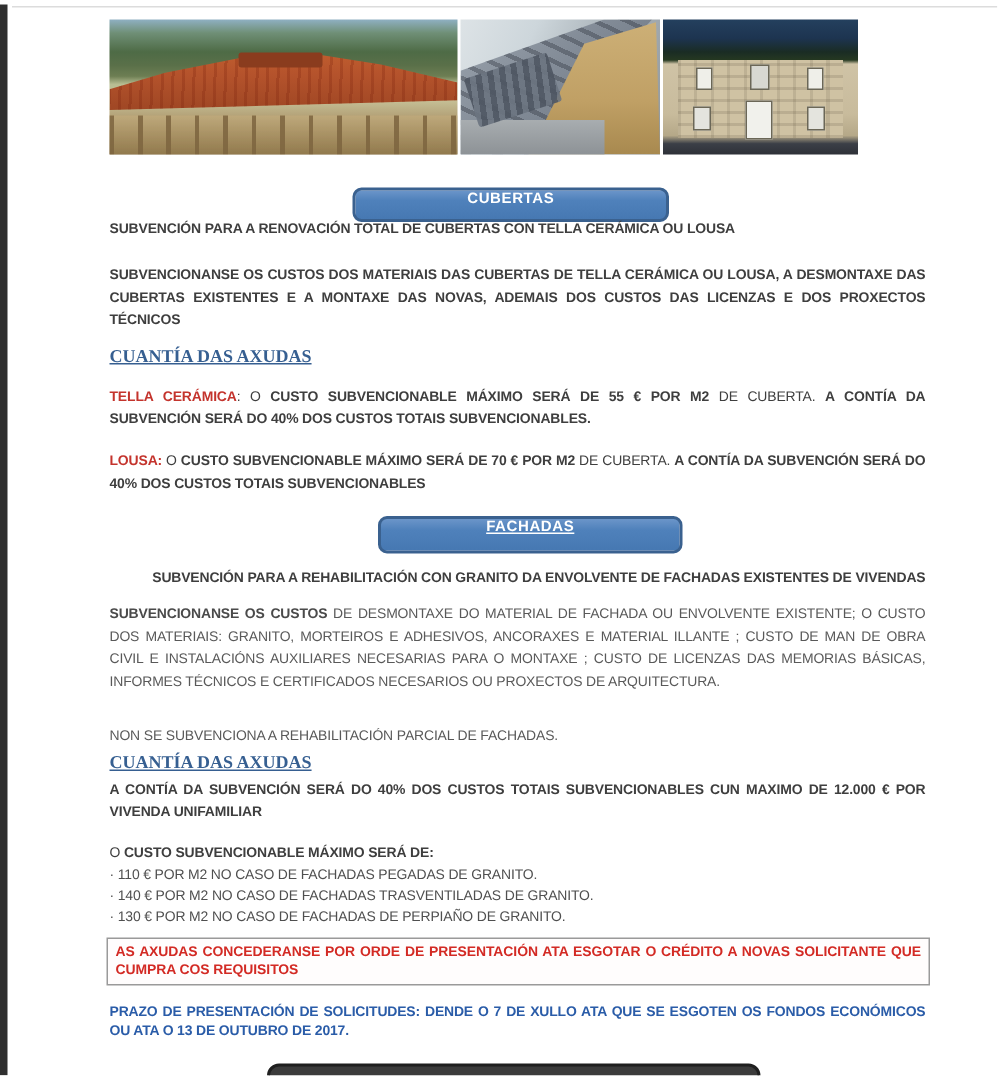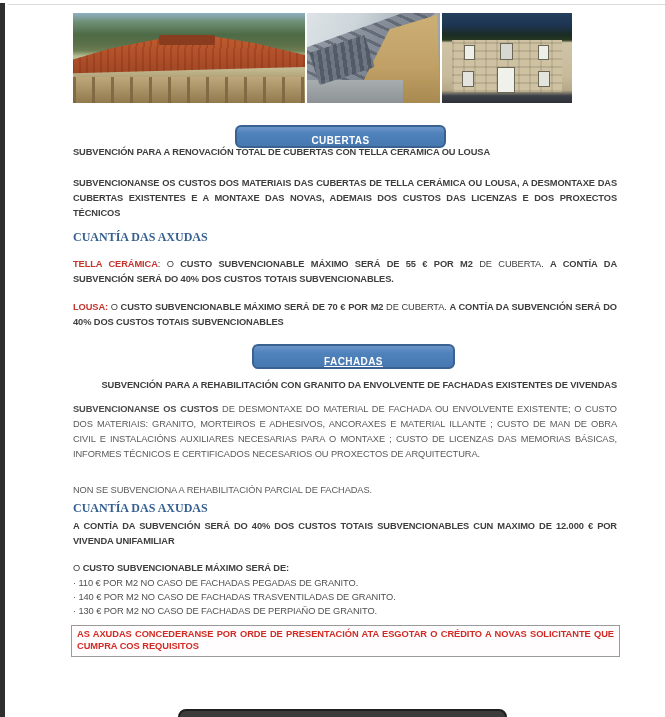--- a/index.html
+++ b/index.html
@@ -49,35 +49,35 @@
   .photo3 .w2{left:58px;top:30px;width:11px;height:15px;background:#d8d8d2;}
   .photo3 .w3{left:96px;top:32px;width:9px;height:13px;}
   .photo3 .w4{left:20px;top:58px;width:10px;height:14px;background:#e4e4de;}
   .photo3 .door{left:55px;top:54px;width:16px;height:24px;background:#f1f1ec;}
   .photo3 .w5{left:96px;top:58px;width:10px;height:14px;background:#e4e4de;}
 
   
   .banner{position:absolute;box-sizing:border-box;border-radius:6px;
     background:linear-gradient(180deg,#6b95c9 0%,#4f81bb 35%,#4678b2 100%);
     border:2px solid #3a618f;color:#ffffff;font-weight:bold;font-size:10px;
-    display:flex;align-items:flex-end;justify-content:center;letter-spacing:.4px;}
+    display:flex;align-items:flex-start;justify-content:center;letter-spacing:.4px;}
   .banner-cubertas{left:235px;top:125px;width:211px;height:23px;}
   .banner-fachadas{left:252px;top:344px;width:203px;height:25px;text-decoration:underline;}
   .banner-dark{position:absolute;left:178px;top:709px;width:329px;height:22px;
     border-radius:8px;background:#3b3b3b;border:2px solid #1f1f1f;box-sizing:border-box;}
 
   
   .txt{position:absolute;left:73px;width:544px;font-size:9.3px;letter-spacing:-.1px;
     line-height:15px;color:#3e3e3e;}
   .bold{font-weight:bold;}
   .just{text-align:justify;}
   .center{text-align:right;}
   .red{color:#c4342d;}
   .serif-head{font-family:"Liberation Serif","DejaVu Serif",serif;
-    font-size:12px;font-weight:bold;color:#365f91;letter-spacing:0;}
+    font-size:12px;font-weight:bold;color:#365f91;letter-spacing:0;text-decoration:underline;}
   .h1{top:145px;font-weight:bold;}
   .para1{top:176px;font-weight:bold;}
   .cuantia1{top:230px;}
   .tella{top:257px;}
   .lousa{top:300px;}
   .h2{top:378px;font-weight:bold;}
   .para2{top:402px;color:#595959;}
   .para2 .lead{color:#4a4a4a;}
   .nonse{top:483px;color:#595959;}
   .cuantia2{top:501px;}
@@ -161,16 +161,17 @@
   <div class="txt bullets">
     <span>· 110 € POR M2 NO CASO DE FACHADAS PEGADAS DE GRANITO.</span>
     <span>· 140 € POR M2 NO CASO DE FACHADAS TRASVENTILADAS DE GRANITO.</span>
     <span>· 130 € POR M2 NO CASO DE FACHADAS DE PERPIAÑO DE GRANITO.</span>
   </div>
 
   <div class="redbox">
     <span>AS AXUDAS CONCEDERANSE POR ORDE DE PRESENTACIÓN ATA ESGOTAR O CRÉDITO A NOVAS SOLICITANTE QUE CUMPRA COS REQUISITOS</span>
   </div>
 
+  <div class="txt prazo">PRAZO DE PRESENTACIÓN DE SOLICITUDES: DENDE O 7 DE XULLO ATA QUE SE ESGOTEN OS FONDOS ECONÓMICOS OU ATA O 13 DE OUTUBRO DE 2017.</div>
 
   <div class="banner-dark"></div>
 
 </div>
 
 </body></html>

